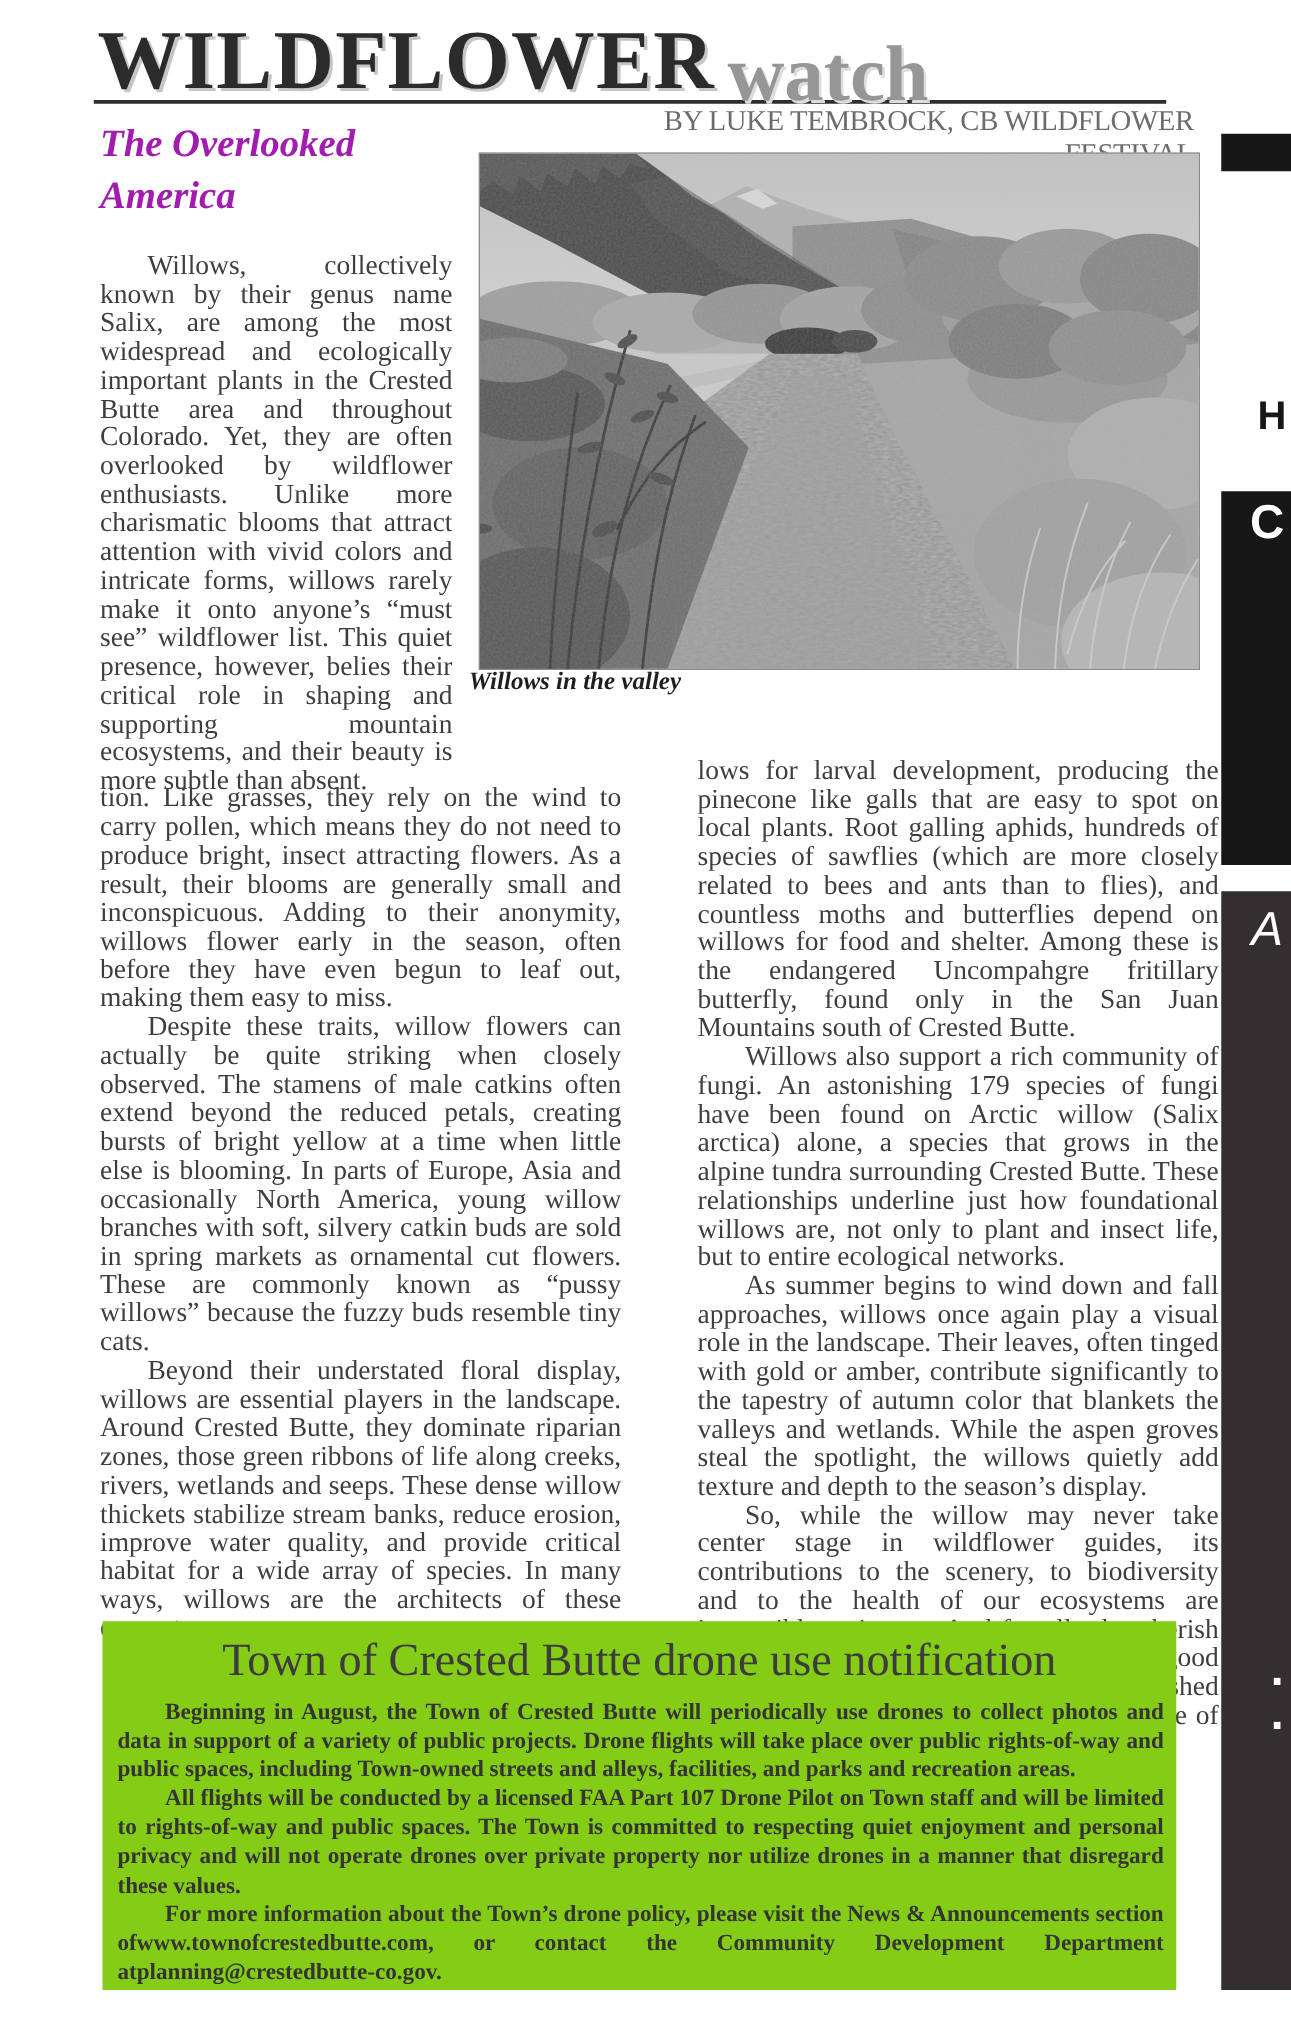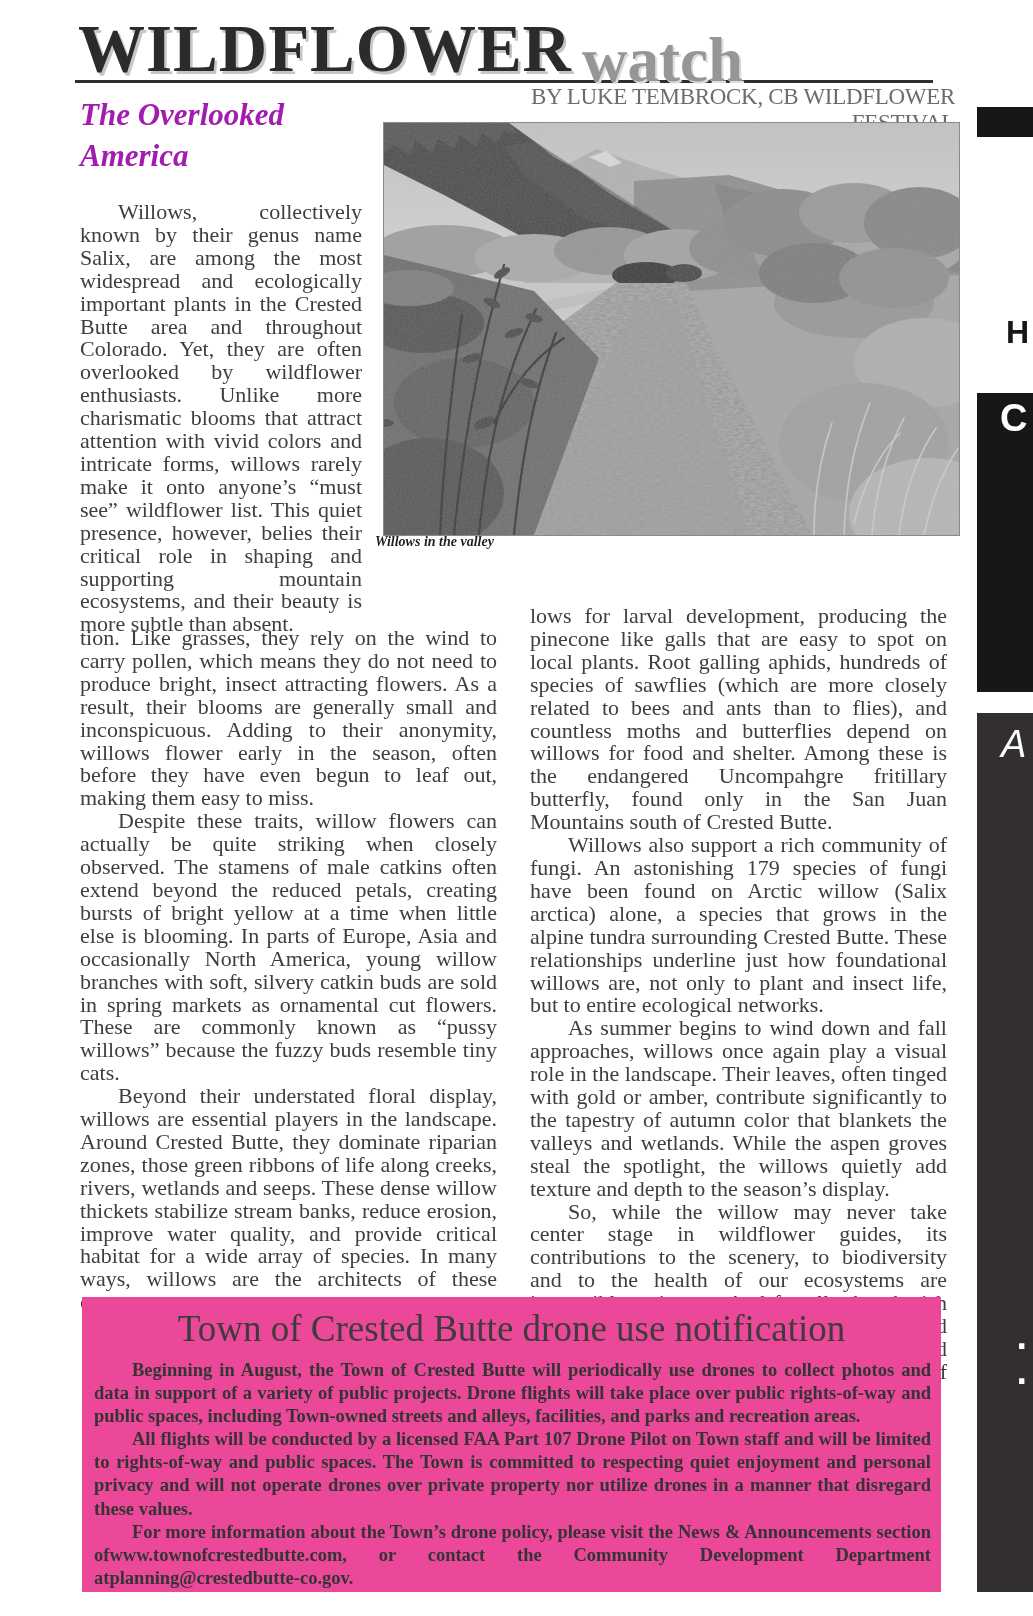--- a/index.html
+++ b/index.html
@@ -17,33 +17,33 @@
           font-size:23px;color:#6c6c6c;letter-spacing:-0.3px;}
 
   
   #article-title{position:absolute;left:80px;top:94px;font-size:31px;font-weight:bold;
                  font-style:italic;line-height:41px;color:#a21caf;}
 
   
   #photo{position:absolute;left:383px;top:122px;width:575px;height:412px;
          border:1px solid #8a8a8a;background:#c8c8c8;}
   #photo svg{display:block;}
-  #photo-caption{position:absolute;left:375px;top:534px;font-size:14px;font-weight:bold;
+  #photo-caption{position:absolute;left:375px;top:534px;font-size:20px;font-weight:bold;
                  font-style:italic;color:#1f1f1f;}
 
   
   .textcol{position:absolute;font-size:22px;line-height:22.9px;text-align:justify;color:#3e3e3e;}
   .textcol .para{margin:0;text-indent:38px;}
   .textcol .para.cont{text-indent:0;}
   #col-narrow{left:80px;top:201px;width:282px;}
   #col-left{left:80px;top:627px;width:417px;}
-  #col-right{left:530px;top:605px;width:417px;}
-
-  
-  #notice{position:absolute;left:82px;top:1297px;width:859px;height:295px;background:#ec4899;}
+  #col-right{left:558px;top:605px;width:417px;}
+
+  
+  #notice{position:absolute;left:82px;top:1297px;width:859px;height:295px;background:#84cc16;}
   #notice-title{margin:10px 8px 0 8px;text-align:center;font-size:37px;color:#3c3c3c;}
   #notice-body{margin:9px 10px 0 12px;font-size:18.5px;line-height:23.1px;text-align:justify;color:#343434;font-weight:bold;}
   #notice-body .para{margin:0;text-indent:38px;}
 
   
   .edge-black{position:absolute;background:#171717;}
   #edge-bar-top{left:977px;top:107px;width:56px;height:30px;}
   #edge-letter-h{position:absolute;left:1006px;top:314px;font-family:"Liberation Sans",sans-serif;
                  font-weight:bold;font-size:32px;color:#171717;}
   #edge-block-c{left:977px;top:393px;width:56px;height:299px;}

